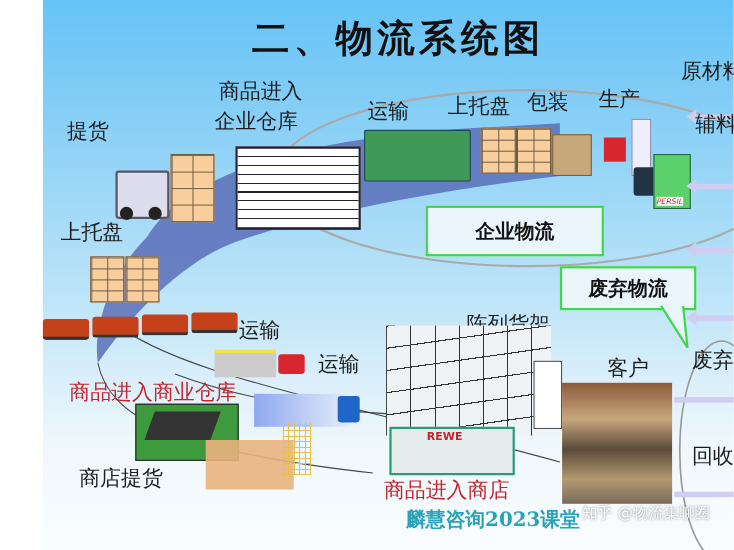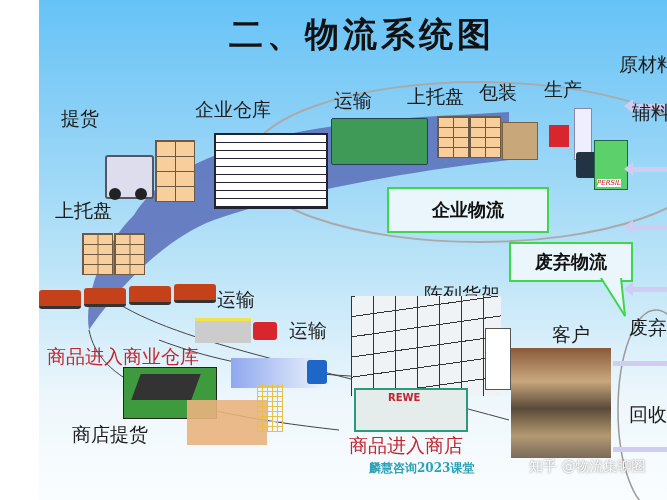--- a/index.html
+++ b/index.html
@@ -11,40 +11,41 @@
   .lbl.red{color:#c2252e;}
   .title{position:absolute;left:190px;top:12px;font-size:34px;font-weight:bold;color:#111;letter-spacing:4px;font-family:"DejaVu Serif",serif;}
   .callout{position:absolute;border:2px solid #3ed64a;background:#eaf6fb;font-weight:bold;font-size:18px;display:flex;align-items:center;justify-content:center;color:#111;}
   .pallet{position:absolute;background:#f8cf9c;border:1px solid #6d5a44;
     background-image:linear-gradient(#6d5a44 1px,transparent 1px),linear-gradient(90deg,#6d5a44 1px,transparent 1px);
     background-size:50% 25%;}
   .rail{position:absolute;height:16px;width:64px;background:#c4411a;border-radius:3px;border-bottom:3px solid #333;}
   .arrow{position:absolute;height:5px;background:#cfcdf2;}
   .arrow:after{content:"";position:absolute;left:-8px;top:-5px;border-right:9px solid #cfcdf2;border-top:7px solid transparent;border-bottom:7px solid transparent;}
   .arrow.r:after{left:auto;right:-10px;border-right:none;border-left:11px solid #cfcdf2;}
-  .watermark{position:absolute;left:330px;top:460px;font-size:12px;font-weight:bold;color:#2aa2b8;font-family:"DejaVu Serif",serif;}
+  .watermark{position:absolute;left:330px;top:460px;font-size:18px;font-weight:bold;color:#2aa2b8;font-family:"DejaVu Serif",serif;}
   .zhihu{position:absolute;left:490px;top:458px;font-size:14px;color:#fff;text-shadow:0 0 2px #777;}
 </style>
 </head>
 <body>
 
 <div id="stage">
 
   <div class="title">二、物流系统图</div>
 
   <svg class="abs" style="left:0;top:0" width="667" height="500">
     <path d="M95,215 C140,140 300,120 420,115 L470,112 L470,160 C380,170 260,190 175,220 C120,240 70,300 50,330 C45,300 60,250 95,215 Z" fill="#5a6fb8" opacity="0.85"></path>
     <ellipse cx="440" cy="162" rx="230" ry="80" fill="none" stroke="#aaa" stroke-width="2"></ellipse>
     <ellipse cx="617" cy="410" rx="38" ry="100" fill="none" stroke="#999" stroke-width="1.5"></ellipse>
     <path d="M50,330 C60,380 120,410 300,430" fill="none" stroke="#444" stroke-width="1"></path>
     <path d="M60,290 C120,340 250,360 470,420" fill="none" stroke="#444" stroke-width="1"></path>
     <path d="M120,340 C200,370 280,380 480,380" fill="none" stroke="#444" stroke-width="1"></path>
   </svg>
 
   <div class="lbl" style="left:22px;top:106px">提货</div>
+  <div class="lbl" style="left:160px;top:70px">商品进入</div>
   <div class="lbl" style="left:156px;top:97px">企业仓库</div>
   <div class="lbl" style="left:295px;top:88px">运输</div>
   <div class="lbl" style="left:368px;top:84px">上托盘</div>
   <div class="lbl" style="left:440px;top:80px">包装</div>
   <div class="lbl" style="left:505px;top:77px">生产</div>
 
   <div class="abs" style="left:66px;top:155px;width:45px;height:40px;border:2px solid #556;border-radius:3px;background:#dde;"></div>
   <div class="abs" style="left:70px;top:188px;width:12px;height:12px;border-radius:50%;background:#222;"></div>
   <div class="abs" style="left:96px;top:188px;width:12px;height:12px;border-radius:50%;background:#222;"></div>
   <div class="pallet" style="left:116px;top:140px;width:38px;height:60px"></div>
@@ -89,21 +90,21 @@
   <div class="rail" style="left:0;top:290px;width:42px"></div>
   <div class="rail" style="left:45px;top:288px;width:42px"></div>
   <div class="rail" style="left:90px;top:286px;width:42px"></div>
   <div class="rail" style="left:135px;top:284px;width:42px"></div>
   <div class="lbl" style="left:178px;top:287px">运输</div>
 
   <div class="abs" style="left:156px;top:318px;width:56px;height:22px;background:#ccc;border-top:3px solid #f2e34a;"></div>
   <div class="abs" style="left:214px;top:322px;width:24px;height:18px;background:#d8262e;border-radius:3px;"></div>
   <div class="lbl" style="left:250px;top:318px">运输</div>
 
-  <div class="lbl red" style="left:8px;top:344px">商品进入商业仓库</div>
+  <div class="lbl red" style="left:24px;top:344px">商品进入商业仓库</div>
   <div class="abs" style="left:84px;top:367px;width:92px;height:50px;background:#3d9b3d;border:1px solid #222;">
     <div style="position:absolute;left:12px;top:6px;width:60px;height:26px;background:#333;transform:skewX(-20deg);"></div>
   </div>
 
   <div class="abs" style="left:192px;top:358px;width:90px;height:30px;background:linear-gradient(90deg,#8fa8ef,#e8f0fb);"></div>
   <div class="abs" style="left:268px;top:360px;width:20px;height:24px;background:#1f66c9;border-radius:3px;"></div>
 
   <div class="abs" style="left:148px;top:400px;width:80px;height:45px;background:#e9b27e;opacity:.9;"></div>
   <div class="abs" style="left:218px;top:384px;width:26px;height:48px;background:repeating-linear-gradient(90deg,#e5c04a 0 1px,transparent 1px 5px),repeating-linear-gradient(0deg,#e5c04a 0 1px,transparent 1px 5px);"></div>
   <div class="lbl" style="left:33px;top:422px">商店提货</div>

